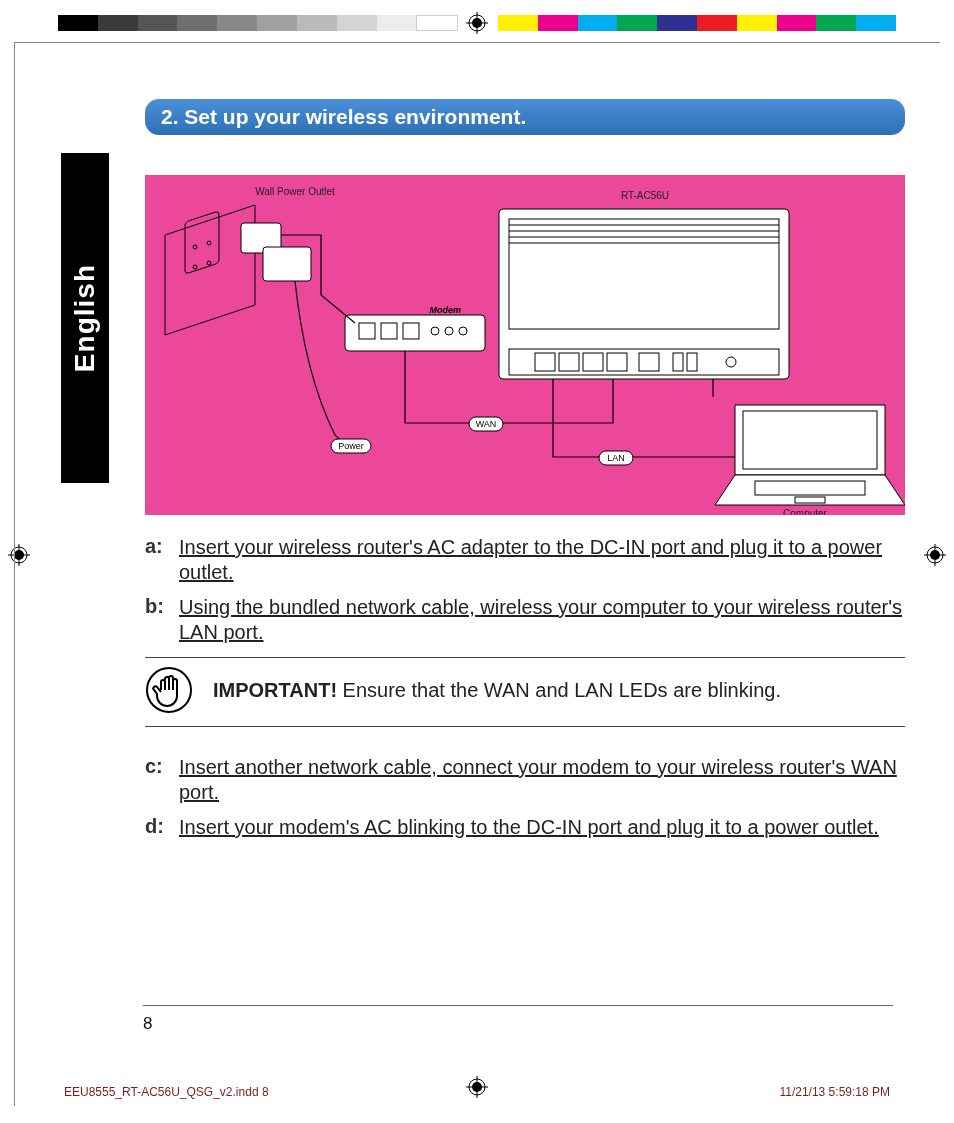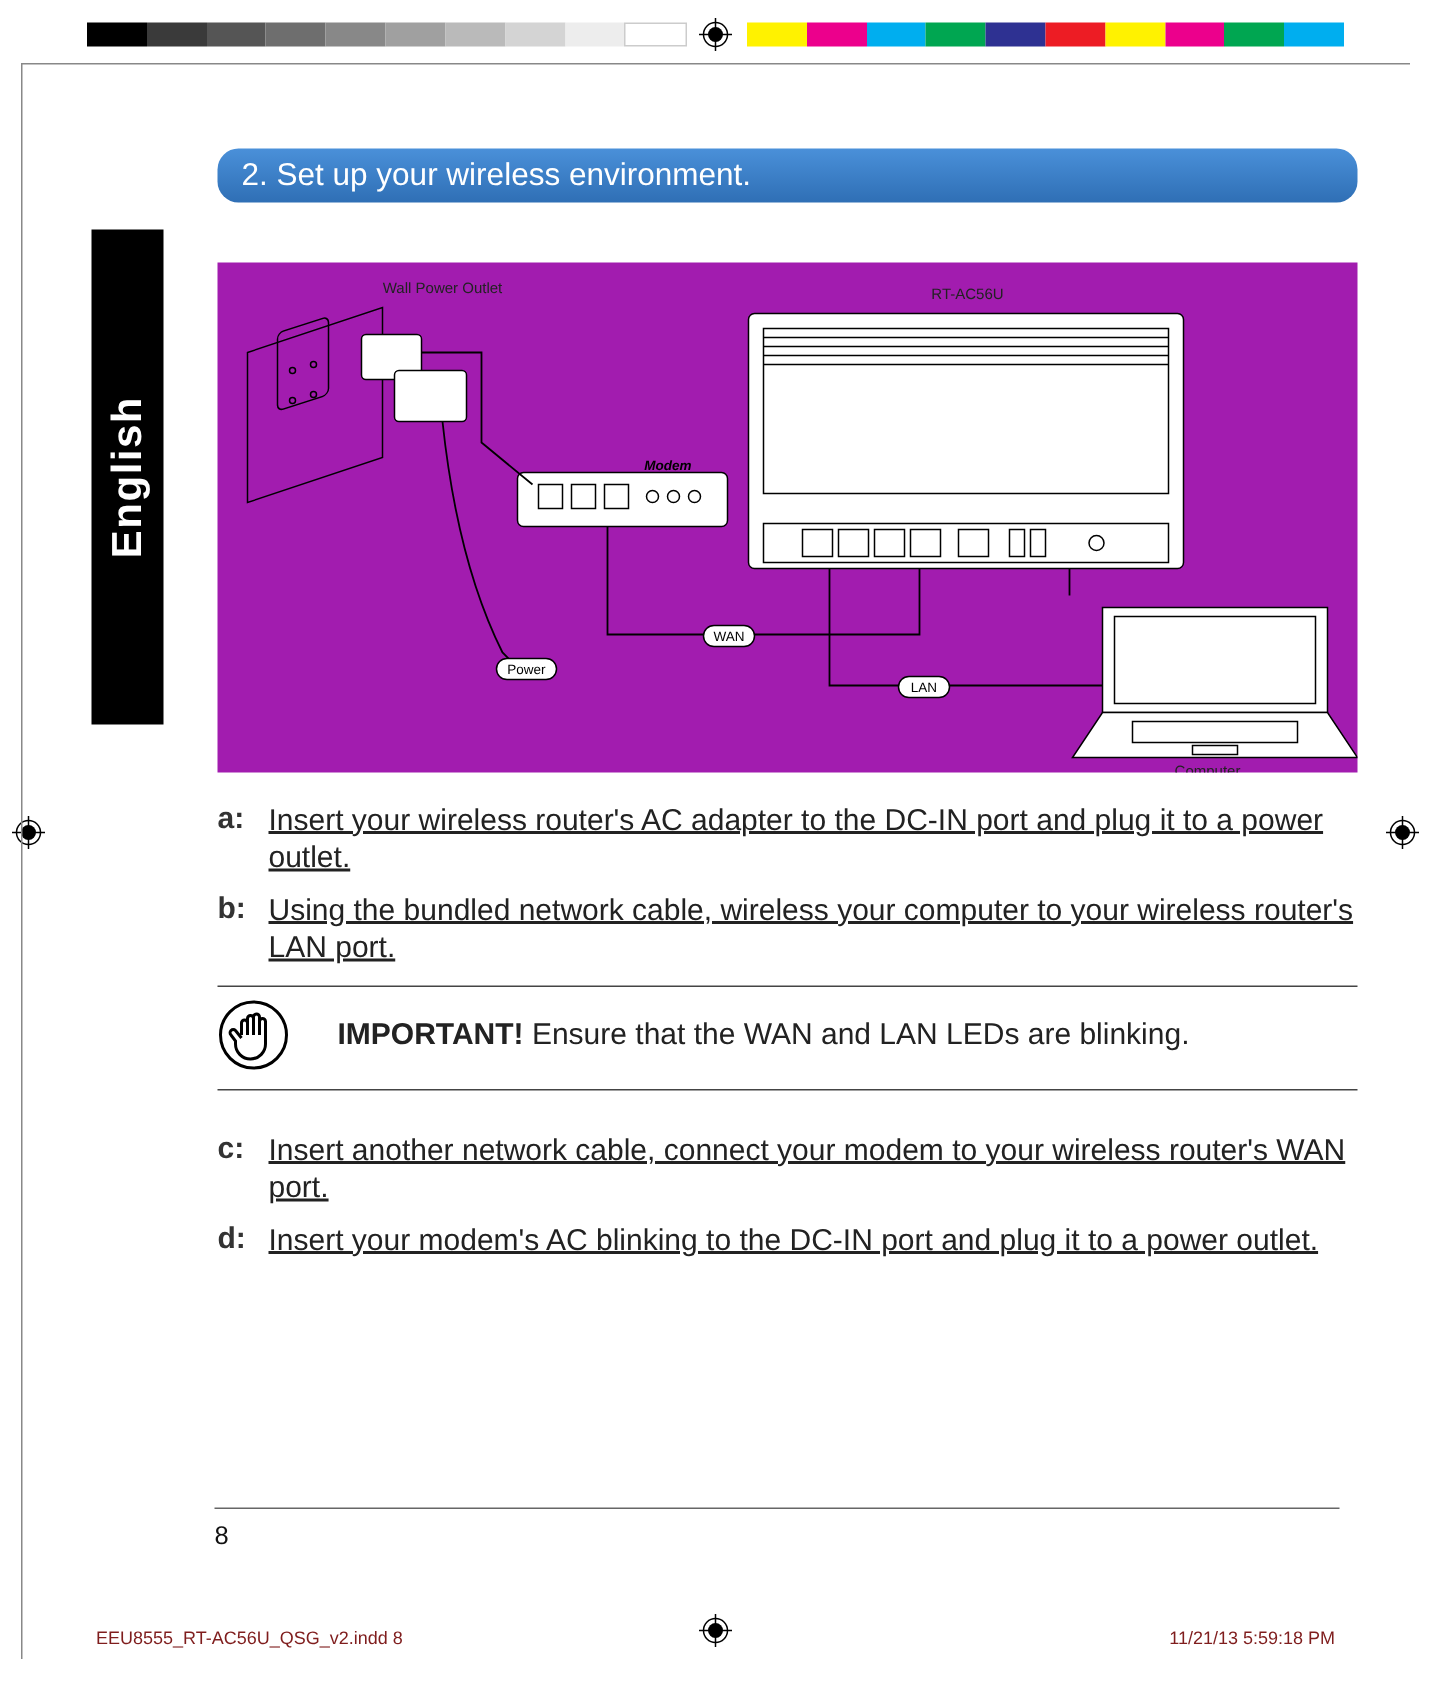--- a/index.html
+++ b/index.html
@@ -64,51 +64,51 @@
     width:760px;
   }
   .step-header {
     background: linear-gradient(to bottom, #4a90d9 0%, #2f6fb5 100%);
     border-radius: 14px;
     height:36px;
     display:flex;
     align-items:center;
     color:#fff;
     font-size:21px;
-    font-weight:400;
+    font-weight:700;
     padding-left:16px;
     font-family:"Segoe UI Light","Segoe UI",Arial,sans-serif;
     position:relative;
     text-align:center;
   }
   .diagram-wrap {
     margin:40px 0 16px 0;
     width:100%;
     height:340px;
-    background:#a21caf;
+    background:#ec4899;
     position:relative;
   }
   .diagram-wrap svg { width:100%; height:100%; }
   .steps {
     font-size:20px;
     color:#333;
     font-family:"Segoe UI",Arial,sans-serif;
     margin-top:20px;
   }
   .step-row { display:flex; margin:4px 0 10px 0; }
   .step-letter { font-weight:700; width:34px; flex:none; }
   .step-text { color:#222; line-height:1.25;text-decoration:underline; }
   .important-block {
     margin:12px 0 28px 0;
     border-top:1px solid #444;
     border-bottom:1px solid #444;
     padding:8px 0 12px 0;
     display:flex;
     align-items:center;
-    gap:32px;
+    gap:20px;
   }
   .hand-icon {
     width:48px; height:48px; flex:none;
     display:flex; align-items:center; justify-content:center;
   }
   .important-text { font-size:20px; color:#222; }
   .important-text b { font-weight:700; }
   .page-number {
     position:absolute;
     bottom:72px;

